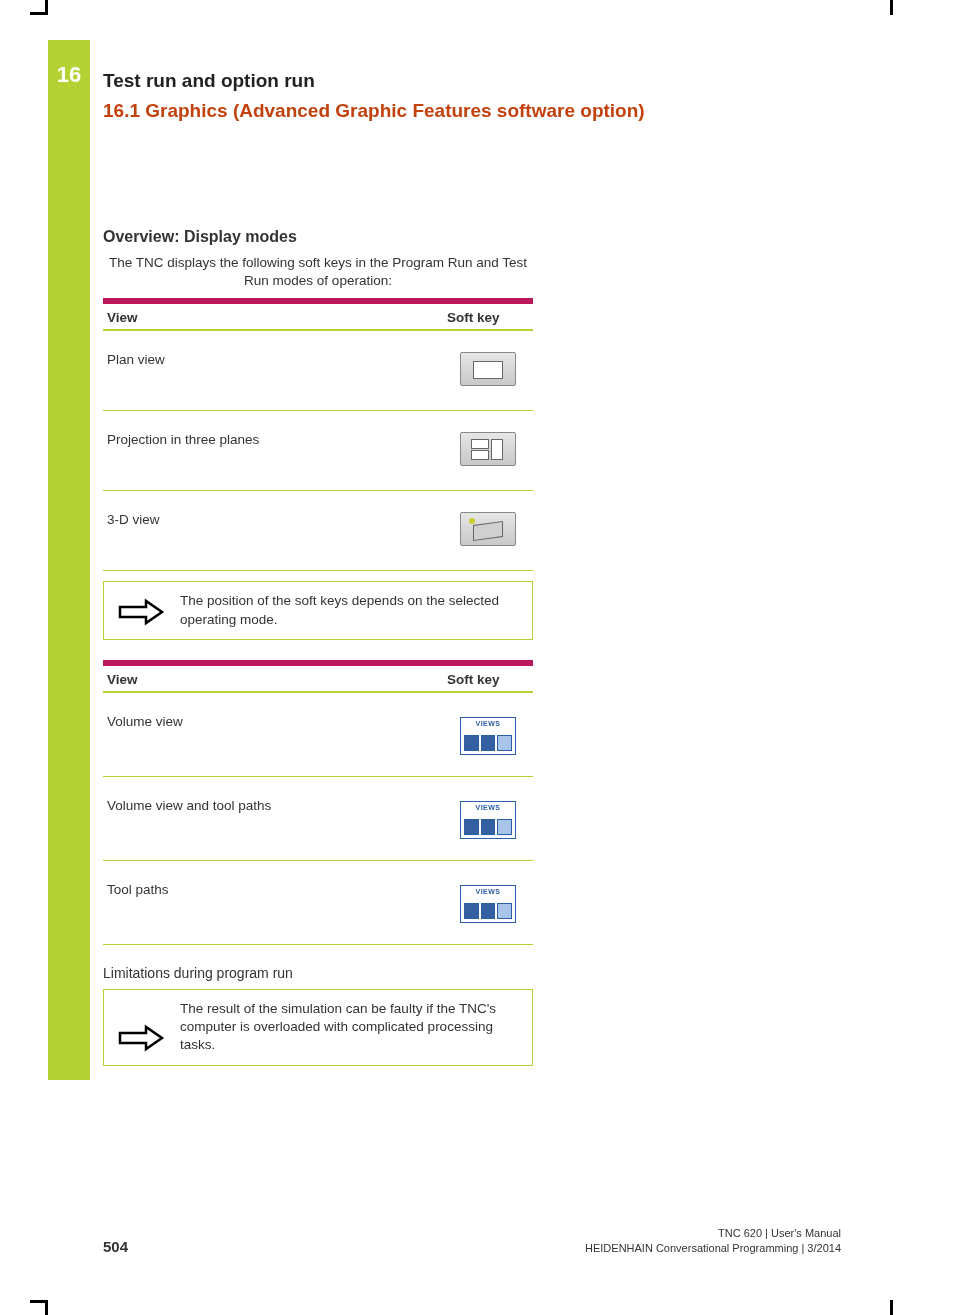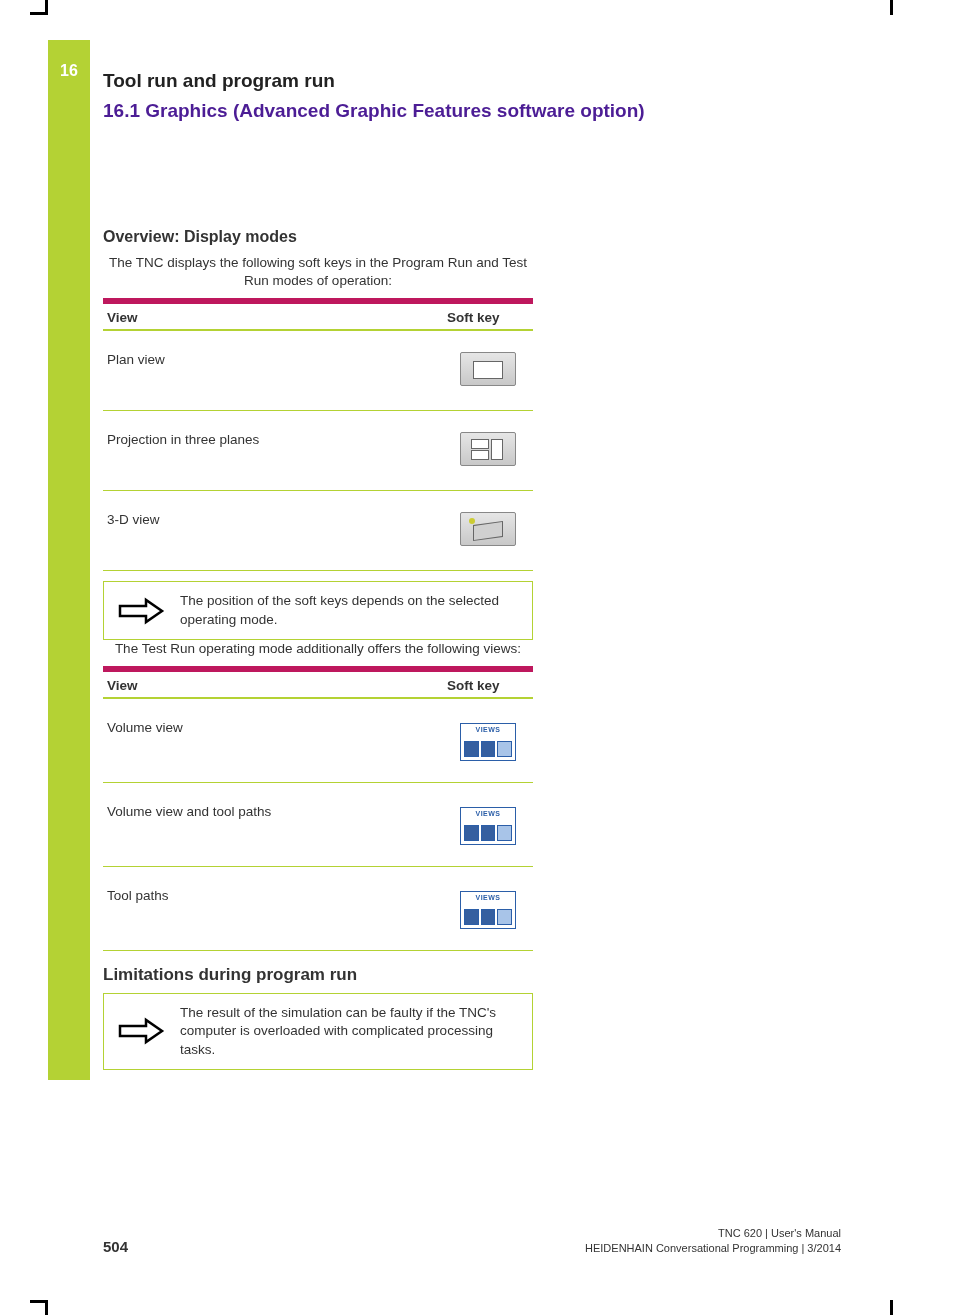--- a/index.html
+++ b/index.html
@@ -23,36 +23,36 @@
     left:48px; top:40px;
     width:42px; height:1040px;
     background:#b4d234;
   }
   .chapter-num {
     position:absolute;
     left:48px; top:62px;
     width:42px;
     text-align:center;
     font-weight:bold;
-    font-size:16px;
+    font-size:22px;
     color:#fff;
   }
   .chapter-title {
     position:absolute;
     left:103px; top:70px;
     font-weight:bold;
     font-size:19px;
     color:#222;
   }
   .section-title {
     position:absolute;
     left:103px; top:100px;
     font-weight:bold;
     font-size:19px;
-    color:#4c1d95;
+    color:#c2410c;
   }
   .content {
     position:absolute;
     left:103px; top:200px;
     width:430px;
   }
   .h3 {
     font-weight:bold;
     font-size:16px;
     margin-bottom:8px;
@@ -127,36 +127,36 @@
   }
   .softkey-views .label { color:#2b5ea8; font-weight:bold; display:block; padding-top:2px; letter-spacing:0.5px;}
   .softkey-views .row { position:absolute; bottom:3px; left:3px; right:3px; height:16px; display:flex; gap:2px;}
   .softkey-views .th { flex:1; background:#355fa0; border:1px solid #2b5ea8;}
   .softkey-views .th.light { background:#a8c4e8;}
   .notebox {
     border:1px solid #b4d234;
     padding:10px 12px 10px 12px;
     display:flex;
     gap:14px;
-    margin:8px 0 0 0;
-    align-items:center;
+    margin:8px 0 20px 0;
+    align-items:flex-end;
   }
   .notebox .arrow {
     flex:0 0 50px;
     height:34px;
   }
   .notebox .arrow svg { width:50px; height:34px;}
   .notebox .txt {
     font-size:13.5px;
     line-height:1.35;
   }
   .subhead {
-    font-weight:bold;
-    font-size:17px;
-    margin-top:14px;
+    font-weight:normal;
+    font-size:14px;
+    margin-top:20px;
     margin-bottom:6px;
   }
   .footer {
     position:absolute;
     bottom:60px;
     left:103px;
     right:113px;
     display:flex;
     justify-content:space-between;
     align-items:flex-end;
@@ -169,21 +169,21 @@
 
 <div class="crop-tl"></div>
 <div class="crop-tl2"></div>
 <div class="crop-tr"></div>
 <div class="crop-bl"></div>
 <div class="crop-bl2"></div>
 <div class="crop-br"></div>
 
 <div class="greenbar"></div>
 <div class="chapter-num">16</div>
-<div class="chapter-title">Tool run and program run</div>
+<div class="chapter-title">Test run and option run</div>
 <div class="section-title">16.1   Graphics (Advanced Graphic Features software option)</div>
 
 <div class="content">
 
   <div class="h3">Overview: Display modes</div>
   <div class="body-text">The TNC displays the following soft keys in the Program Run and Test Run modes of operation:</div>
 
   <table class="viewtable">
     <thead>
       <tr>
@@ -221,21 +221,20 @@
 
   <div class="notebox">
     <div class="arrow">
       <svg viewBox="0 0 50 34">
           <path d="M4 12 H30 V6 L46 17 L30 28 V22 H4 Z" fill="none" stroke="#000" stroke-width="2.5"></path>
         </svg>
     </div>
     <div class="txt">The position of the soft keys depends on the selected operating mode.</div>
   </div>
 
-  <div class="body-text">The Test Run operating mode additionally offers the following views:</div>
 
   <table class="viewtable">
     <thead>
       <tr>
         <th>View</th>
         <th>Soft key</th>
       </tr>
     </thead>
     <tbody>
       <tr>

